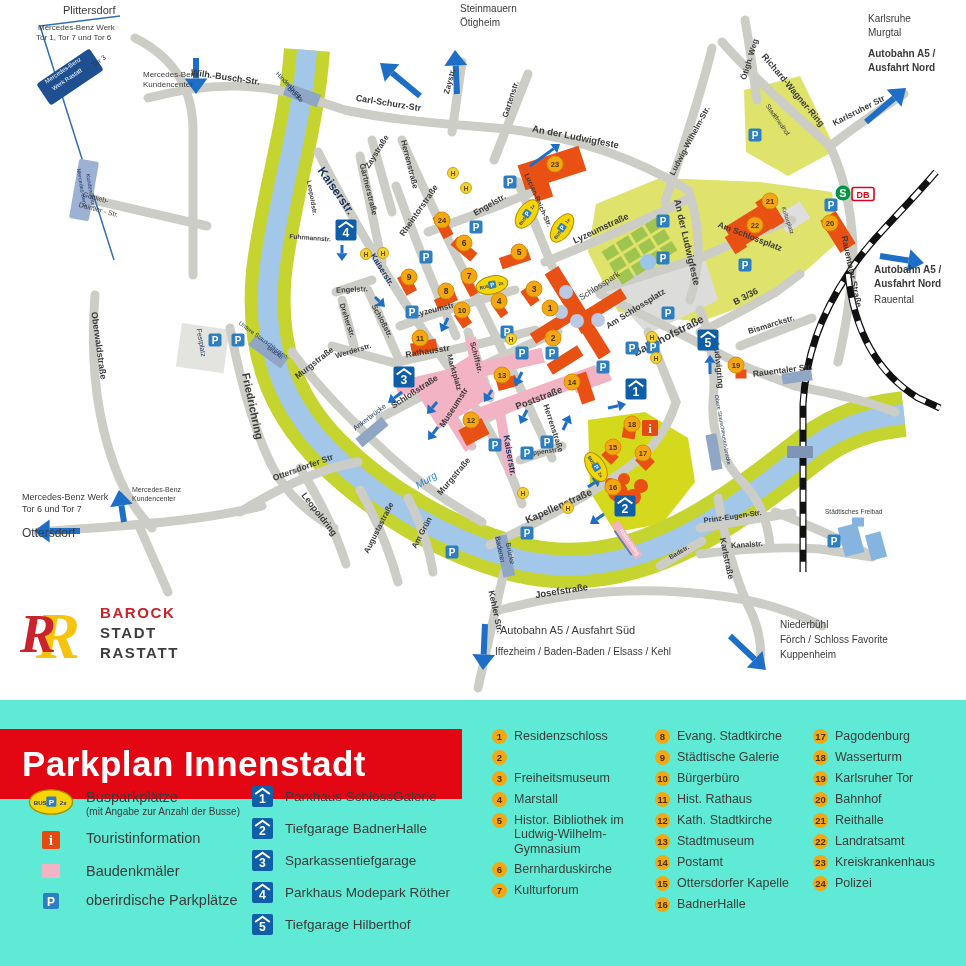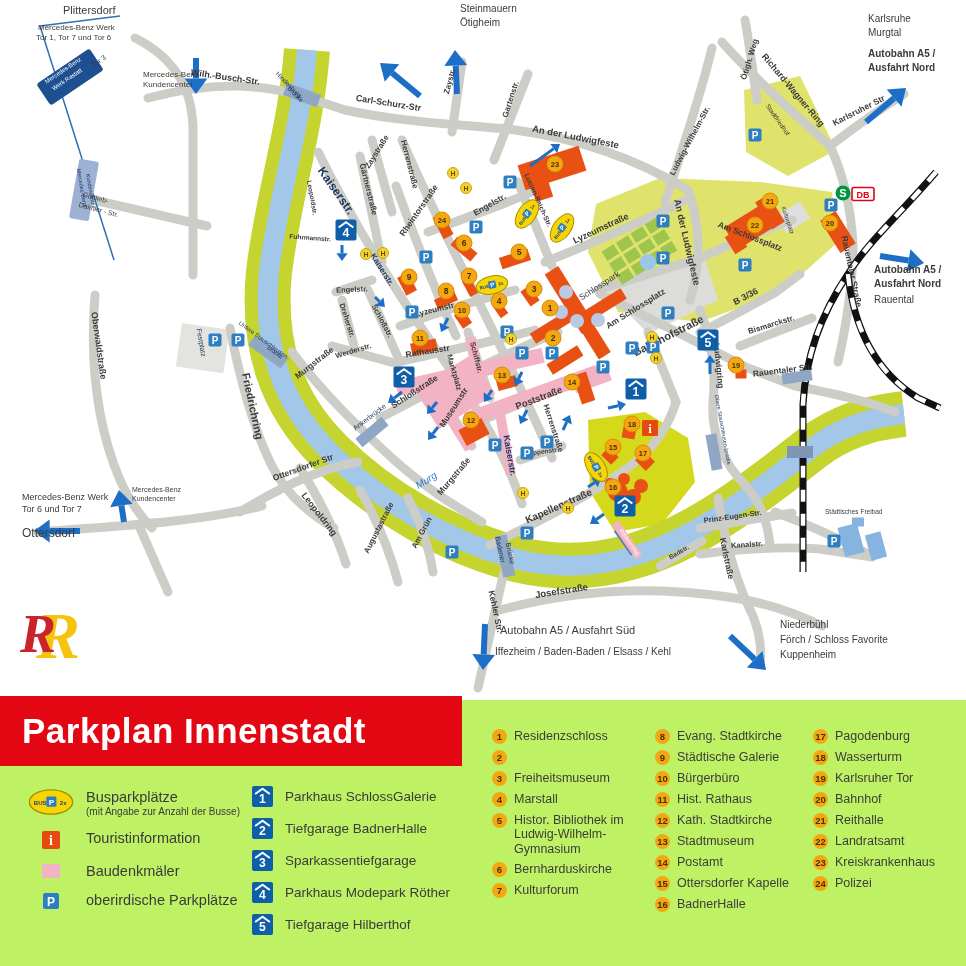--- a/index.html
+++ b/index.html
@@ -1,19 +1,19 @@
 <!DOCTYPE html>
 <html><head>
 <meta charset="utf-8">
 <style>
   html,body{margin:0;padding:0;background:#fff;}
-  #stage{position:relative;width:966px;height:966px;background:#bef264;overflow:hidden;
+  #stage{position:relative;width:966px;height:966px;background:#5eead4;overflow:hidden;
          font-family:"Liberation Sans",sans-serif;color:#3b3b3b;}
   #map-svg{position:absolute;left:0;top:0;}
-  .banner{position:absolute;left:0;top:696px;width:462px;height:70px;background:#e30613;
+  .banner{position:absolute;left:0;top:729px;width:462px;height:70px;background:#e30613;
           display:flex;align-items:center;box-sizing:border-box;padding-left:22px;
           color:#fff;font-size:35px;font-weight:bold;letter-spacing:.5px;}
   .logo{position:absolute;left:20px;top:592px;display:flex;align-items:center;}
   .logo-text{margin-left:10px;font-weight:bold;font-size:15px;letter-spacing:1.6px;line-height:20px;color:#3d3d3c;}
   .logo-text .l1{color:#c9242c;}
   .legend{position:absolute;left:28px;top:789px;display:flex;flex-direction:column;gap:13px;}
   .legend-row{display:flex;align-items:flex-start;gap:12px;font-size:14.5px;}
   .legend-row .ic{flex-shrink:0;display:flex;justify-content:center;width:46px;}
   .legend-sub{font-size:10px;color:#3b3b3b;margin-top:1px;}
   .garages{position:absolute;left:252px;top:786px;display:flex;flex-direction:column;gap:11px;}
@@ -644,20 +644,25 @@
           <text x="442" y="223" font-size="7.5" font-weight="bold" fill="#4a3200" text-anchor="middle">24</text>
         </g>
       </g>
     </svg>
 
   <div class="logo">
     <svg width="70" height="82">
       <text x="16" y="66" font-family="Liberation Serif, serif" font-style="italic" font-weight="bold" font-size="66" fill="#f6c40e">R</text>
       <text x="0" y="60" font-family="Liberation Serif, serif" font-style="italic" font-weight="bold" font-size="54" fill="#c9242c">R</text>
     </svg>
+    <div class="logo-text">
+      <div class="l1">BAROCK</div>
+      <div>STADT</div>
+      <div>RASTATT</div>
+    </div>
   </div>
 
   <div class="banner">
     <span>Parkplan Innenstadt</span>
   </div>
 
   <div class="legend" id="legend">
       <div class="legend-row">
         <span class="ic">
           <svg width="46" height="26">

